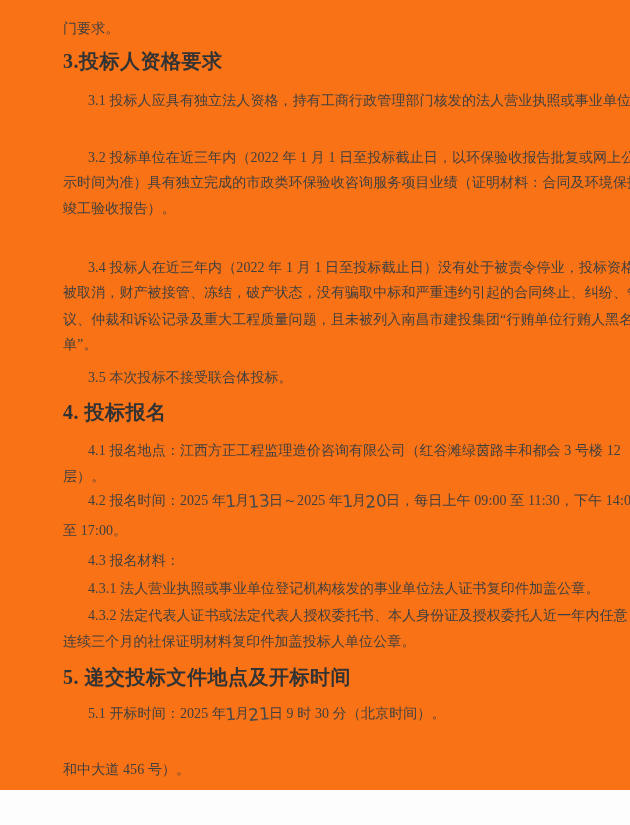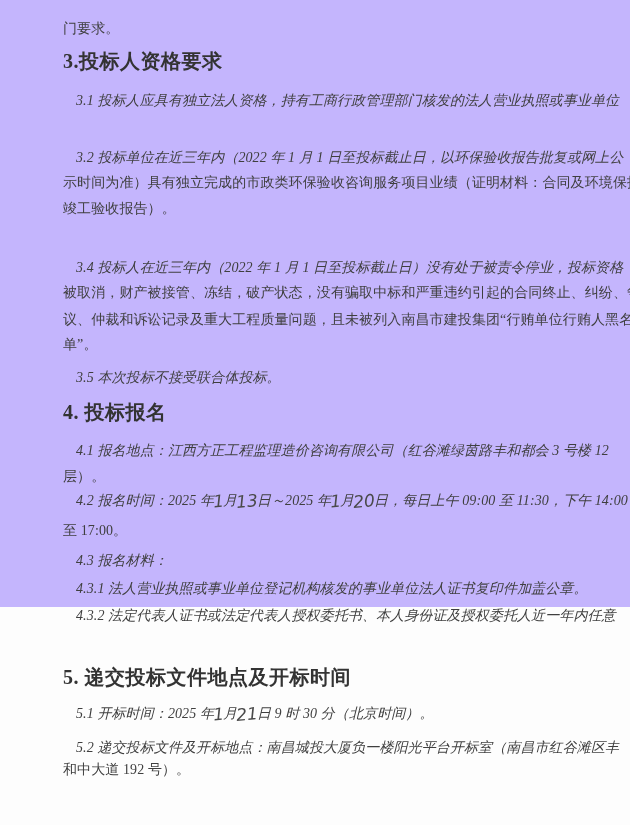--- a/index.html
+++ b/index.html
@@ -3,31 +3,31 @@
 <meta charset="utf-8">
 <style>
   html,body{margin:0;padding:0;}
   body{
     width:630px;height:825px;
     background:#fdfdfd;
     font-family:"Liberation Serif","DejaVu Serif",serif;
     color:#3f3f3f;
     overflow:hidden;
   }
-  .page{position:relative;width:630px;height:607px;background:#c4b5fd;}
+  .page{position:relative;width:630px;height:790px;background:#f97316;}
   .ln{
     position:absolute;
     left:63px;
     white-space:nowrap;
     font-size:14px;
     line-height:16px;
     letter-spacing:0.1px;
     color:#3f3f3f;
   }
-  .ind{left:76px;font-style:italic;}
+  .ind{left:88px;}
   .h1{
     font-weight:bold;
     font-size:20px;
     line-height:18px;
     color:#333333;
     letter-spacing:0.5px;
   }
   .hw{
     font-family:"DejaVu Sans",sans-serif;
     display:inline-block;
@@ -59,22 +59,22 @@
   <div class="ln cont" style="top:469px">层）。</div>
 
   <div class="ln ind" style="top:493px">
     <span>4.2 报名时间：2025 年</span><span class="hw">1</span><span>月</span><span class="hw">13</span><span>日～2025 年</span><span class="hw">1</span><span>月</span><span class="hw">20</span><span>日，每日上午 09:00 至 11:30，下午 14:00</span>
   </div>
 
   <div class="ln cont" style="top:523px">至 17:00。</div>
   <div class="ln ind" style="top:553px">4.3 报名材料：</div>
   <div class="ln ind" style="top:581px">4.3.1 法人营业执照或事业单位登记机构核发的事业单位法人证书复印件加盖公章。</div>
   <div class="ln ind" style="top:608px">4.3.2 法定代表人证书或法定代表人授权委托书、本人身份证及授权委托人近一年内任意</div>
+  <div class="ln cont" style="top:634px">连续三个月的社保证明材料复印件加盖投标人单位公章。</div>
   <div class="ln h1" style="top:668px">5. 递交投标文件地点及开标时间</div>
 
   <div class="ln ind" style="top:706px">
     <span>5.1 开标时间：2025 年</span><span class="hw">1</span><span>月</span><span class="hw">21</span><span>日 9 时 30 分（北京时间）。</span>
   </div>
 
-  <div class="ln ind" style="top:740px">5.2 递交投标文件及开标地点：南昌城投大厦负一楼阳光平台开标室（南昌市红谷滩区丰</div>
-  <div class="ln cont" style="top:762px">和中大道 192 号）。</div>
+  <div class="ln cont" style="top:762px">和中大道 456 号）。</div>
 
 </div>
 
 </body></html>

